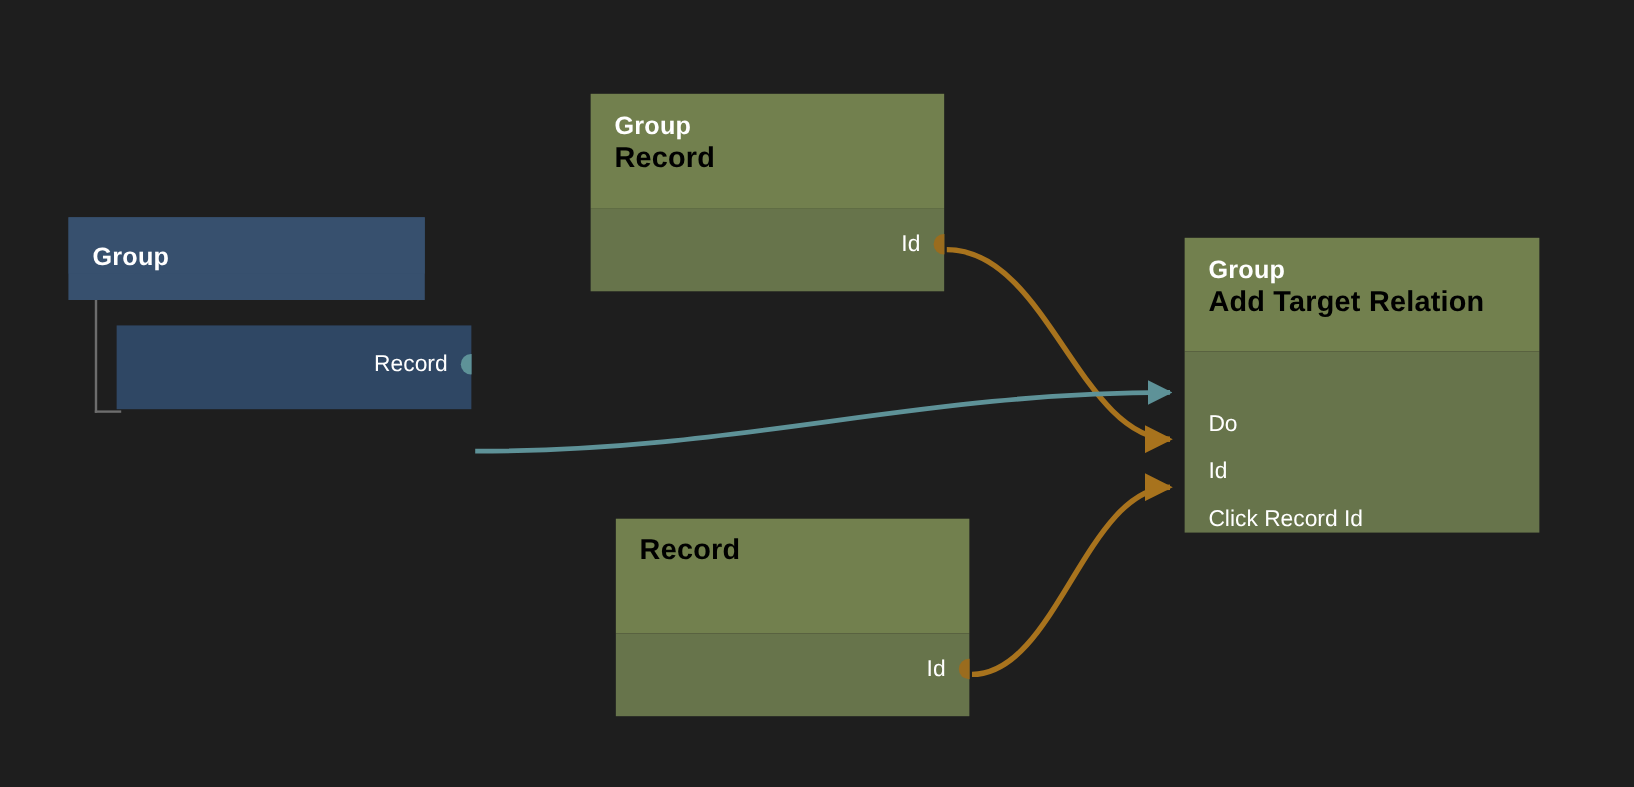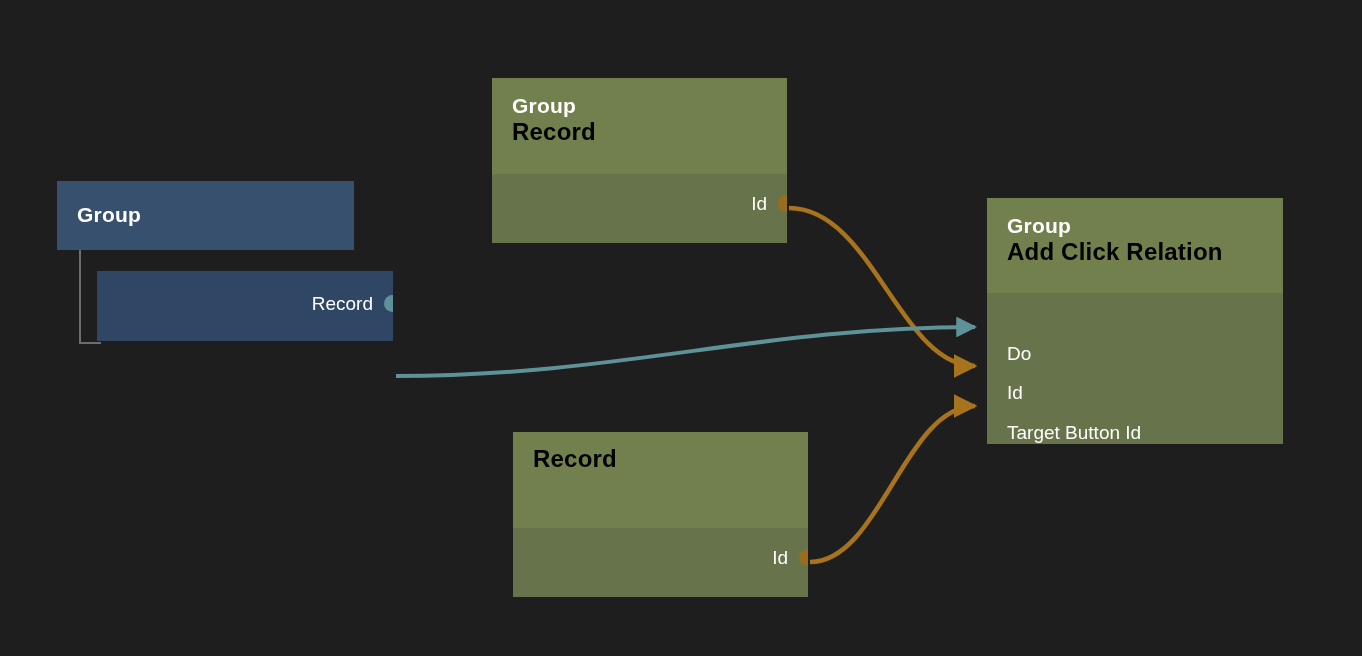--- a/index.html
+++ b/index.html
@@ -169,28 +169,28 @@
       <div class="port-row-out" style="top:19px; right:20px;">
         <span class="port-label">Id</span>
         <span class="port-dot orange" style="right:-28px; top:2px;"></span>
       </div>
     </div>
   </div>
 
   <div class="node green" style="left:987px; top:198px; width:296px; height:246px;">
     <div class="node-header" style="height:95px;">
       <div class="node-title">Group</div>
-      <div class="node-subtitle">Add Click Relation</div>
+      <div class="node-subtitle">Add Target Relation</div>
     </div>
     <div class="node-body" style="height:151px;">
       <div class="port-row-in" style="top:19px;">
         <span class="port-label">Do</span>
       </div>
       <div class="port-row-in" style="top:58px;">
         <span class="port-label">Id</span>
       </div>
       <div class="port-row-in" style="top:98px;">
-        <span class="port-label">Target Button Id</span>
+        <span class="port-label">Click Record Id</span>
       </div>
     </div>
   </div>
 
 </div>
 
 </body></html>

